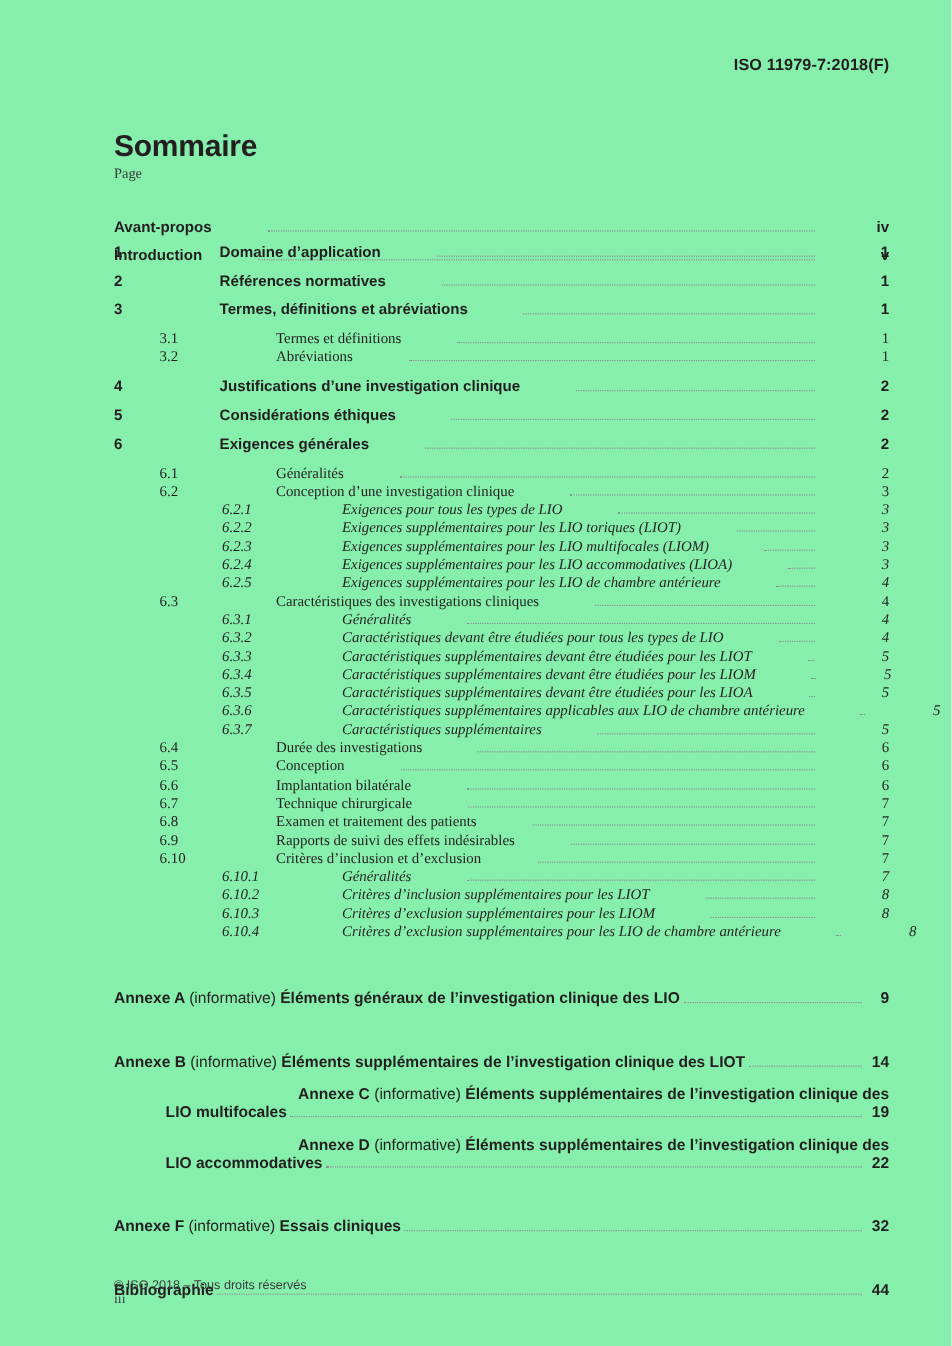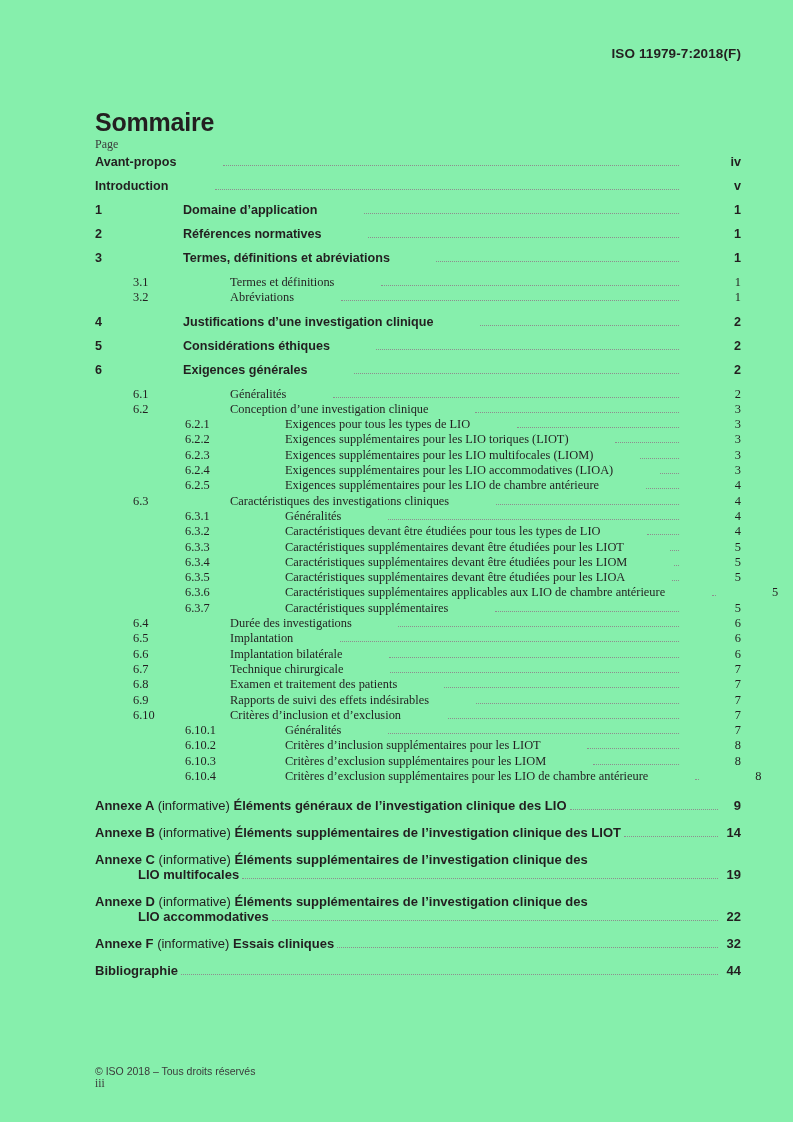--- a/index.html
+++ b/index.html
@@ -89,21 +89,21 @@
 
   
   .lvl-front {
     font-family: "Liberation Sans", sans-serif;
     font-size: 12.6px;
     font-weight: bold;
     height: 24px;
     align-items: baseline;
   }
   .lvl-front .leader { margin-bottom: 4px; }
-  .lvl-front .pg { min-width: 16px; }
+  .lvl-front .pg { min-width: 16px; margin-top: 27px; }
 
   
   .lvl-1 {
     font-family: "Liberation Sans", sans-serif;
     font-size: 12.6px;
     font-weight: bold;
     height: 24px;
     align-items: baseline;
   }
   .lvl-1 .num { width: 43px; }
@@ -123,20 +123,21 @@
   }
   .lvl-2 .leader { margin-bottom: 4px; }
   .lvl-2 .pg { min-width: 16px; }
 
   
   .lvl-3 {
     font-size: 12.4px;
     font-weight: normal;
     height: 15.3px;
     align-items: baseline;
+    font-style: italic;
   }
   .lvl-3 .num {
     width: 55px;
     margin-left: 90px;
   }
   .lvl-3 .leader { margin-bottom: 4px; }
   .lvl-3 .pg { min-width: 16px; }
 
   
   .gap-sm { height: 9px; }
@@ -162,20 +163,21 @@
     flex: 1 1 auto;
     min-width: 4px;
     border-bottom: 1px dotted #8e8e8e;
     margin: 0 3px 4px 3px;
     height: 1px;
   }
   .annex-head {
     flex: 0 0 auto;
     white-space: nowrap;
     font-weight: bold;
+    margin-top: 26px;
   }
   .annex-kind {
     font-weight: normal;
   }
   .annex-title {
     font-weight: bold;
   }
   .annex-cont {
     flex: 0 0 auto;
     white-space: nowrap;
@@ -186,20 +188,21 @@
     flex: 0 0 auto;
     font-weight: bold;
     text-align: right;
     min-width: 20px;
     white-space: nowrap;
   }
   .annex-wrapfirst {
     display: block;
     white-space: nowrap;
     font-weight: bold;
+    text-align: right;
   }
 
   .biblio {
     font-family: "Liberation Sans", sans-serif;
     font-size: 13px;
     margin-top: 2px;
   }
 
   
   .footer {
@@ -383,21 +386,21 @@
         <span class="pg">5</span>
       </div>
       <div class="row lvl-2">
         <span class="num">6.4</span>
         <span class="txt">Durée des investigations</span>
         <span class="leader"></span>
         <span class="pg">6</span>
       </div>
       <div class="row lvl-2">
         <span class="num">6.5</span>
-        <span class="txt">Implantation</span>
+        <span class="txt">Conception</span>
         <span class="leader"></span>
         <span class="pg">6</span>
       </div>
       <div class="row lvl-2">
         <span class="num">6.6</span>
         <span class="txt">Implantation bilatérale</span>
         <span class="leader"></span>
         <span class="pg">6</span>
       </div>
       <div class="row lvl-2">

